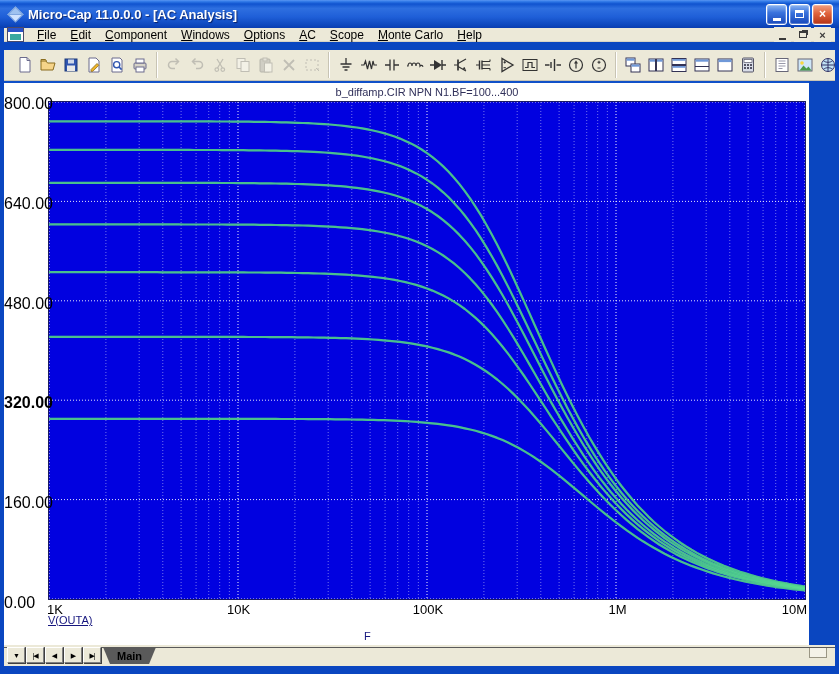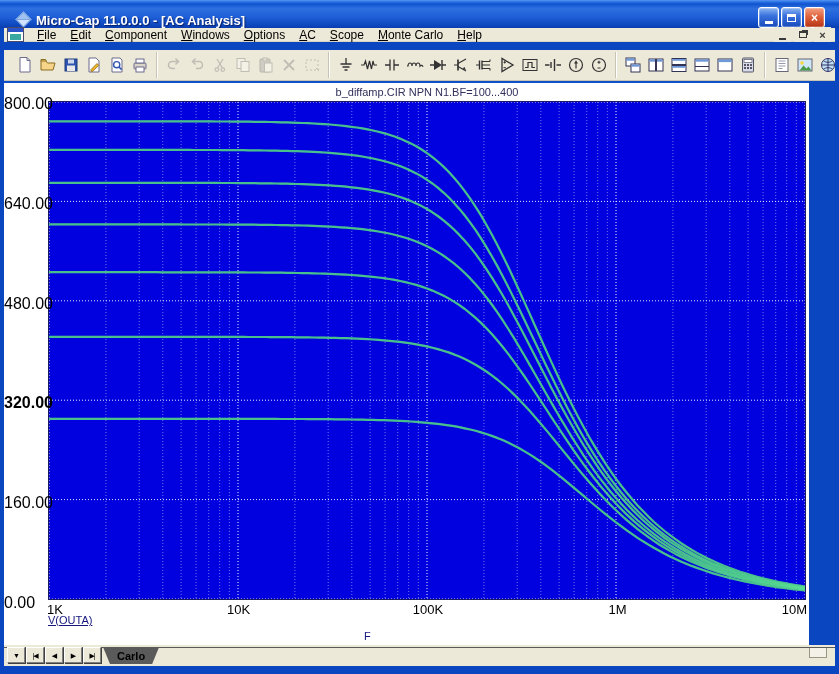--- a/index.html
+++ b/index.html
@@ -2,21 +2,21 @@
 <html><head>
 <meta charset="utf-8">
 <style>
   html,body{margin:0;padding:0;background:#444;font-family:"Liberation Sans",sans-serif;}
   *{box-sizing:border-box;}
   .window{position:relative;width:839px;height:674px;background:#0a46c0;overflow:hidden;}
 
   
   .titlebar{position:absolute;left:0;top:0;width:839px;height:28px;
     background:linear-gradient(180deg,#5a96f2 0%,#2e77e6 6%,#1053cf 14%,#2e6fe0 30%,#1f5fd8 60%,#0d47bd 90%,#0a3db0 100%);
-    display:flex;align-items:flex-end;padding:0 12px;}
+    display:flex;align-items:center;padding:0 4px;}
   .app-icon{width:18px;height:18px;margin:0 4px 0 2px;display:inline-flex;align-items:center;justify-content:center;}
   .title-text{color:#fff;font-weight:bold;font-size:13px;text-shadow:1px 1px 1px rgba(0,0,40,.6);flex:1;white-space:nowrap;}
   .tb-buttons{display:flex;gap:2px;margin-right:2px;}
   .tbtn{width:21px;height:21px;border-radius:3px;border:1px solid #fff;display:inline-flex;align-items:center;justify-content:center;
     color:#fff;font-size:12px;font-weight:bold;box-shadow:inset 0 0 0 1px rgba(255,255,255,.25);}
   .tbtn.blue{background:linear-gradient(180deg,#8db6f2 0%,#3a73dd 40%,#1e50c0 90%);}
   .tbtn.red{background:linear-gradient(180deg,#f2a083 0%,#e0633c 45%,#b8381a 95%);}
   .glyph-min{display:block;width:8px;height:3px;background:#fff;margin-top:10px;}
   .glyph-restore{display:block;width:9px;height:8px;border:1px solid #fff;border-top:3px solid #fff;}
 
@@ -434,18 +434,18 @@
     <div class="tab-topline"></div>
     <div id="navbtns">
         <span class="navbtn">▼</span>
         <span class="navbtn">|◀</span>
         <span class="navbtn">◀</span>
         <span class="navbtn">▶</span>
         <span class="navbtn">▶|</span>
       </div>
     <div class="sheet-tab">
       <span class="sheet-tab-inner"></span>
-      <span>Carlo</span>
+      <span>Main</span>
     </div>
     <div class="tab-strip-end"></div>
   </div>
 
 </div>
 
 </body></html>

